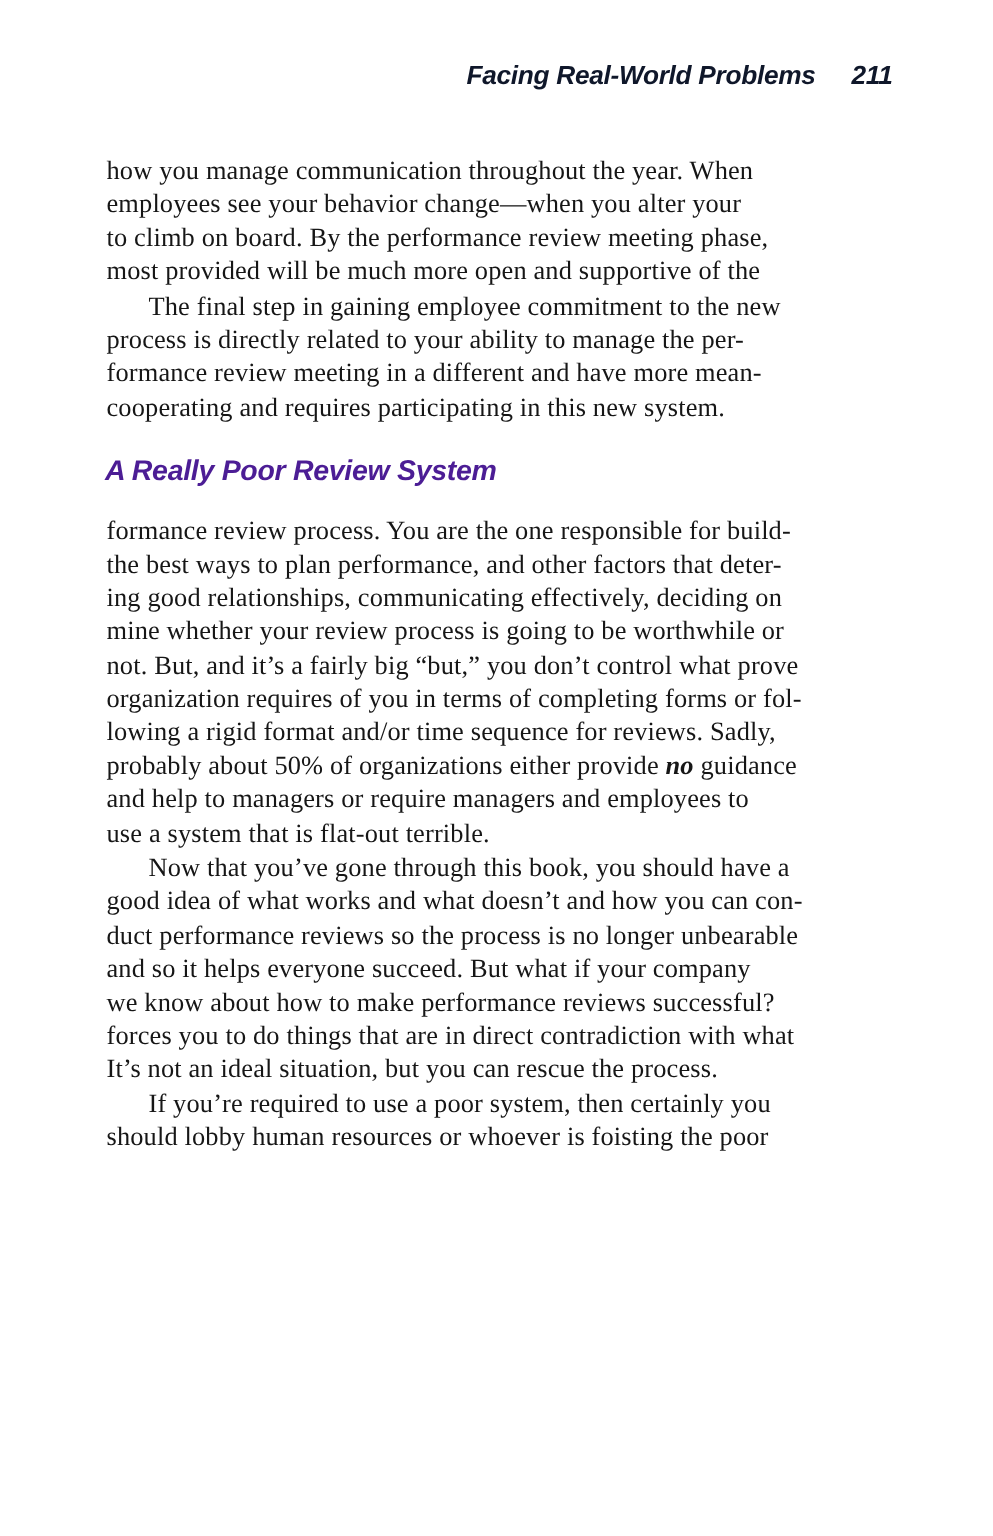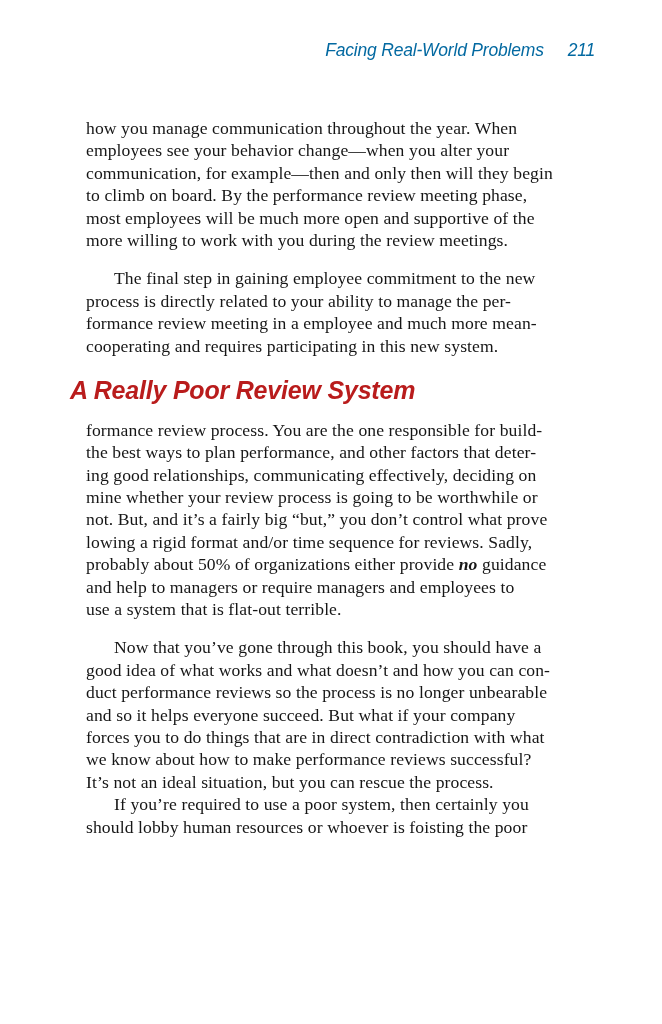--- a/index.html
+++ b/index.html
@@ -19,101 +19,100 @@
   .running-header {
     position: absolute;
     top: 40px;
     left: 70px;
     width: 525px;
     display: flex;
     justify-content: flex-end;
     align-items: baseline;
     gap: 24px;
     font-family: "Liberation Sans", sans-serif;
-    font-weight: 400;
+    font-weight: 700;
     font-style: italic;
     font-size: 17.5px;
     letter-spacing: -0.2px;
-    color: #0369a1;
+    color: #0f172a;
   }
   .body-text {
     position: absolute;
     top: 101px;
     left: 70px;
     width: 528px;
     font-size: 17.6px;
     line-height: 22.4px;
     letter-spacing: 0.1px;
   }
   .paragraph {
-    margin: 16px;
+    margin: 1px;
   }
   .line {
     white-space: nowrap;
     height: 22.4px;
   }
   .line.indent {
     padding-left: 28px;
   }
   .section-heading {
     font-family: "Liberation Sans", sans-serif;
     font-weight: 700;
     font-style: italic;
-    font-size: 25px;
+    font-size: 19px;
     line-height: 26px;
     margin-top: 20px;
     margin-bottom: 14px;
     letter-spacing: -0.2px;
-    color: #b91c1c;
+    color: #4c1d95;
   }
   .italic {
     font-style: italic;
     font-weight: bold;
   }
 </style>
 </head>
 <body>
 
 <div class="page">
   <div class="running-header">
     <span class="running-title">Facing Real-World Problems</span>
     <span class="page-number">211</span>
   </div>
   <div class="body-text">
       <div class="paragraph">
         <div class="line"><span>how you manage communication throughout the year. When</span></div>
         <div class="line"><span>employees see your behavior change—when you alter your</span></div>
-        <div class="line"><span>communication, for example—then and only then will they begin</span></div>
         <div class="line"><span>to climb on board. By the performance review meeting phase,</span></div>
-        <div class="line"><span>most employees will be much more open and supportive of the</span></div>
-        <div class="line"><span>more willing to work with you during the review meetings.</span></div>
+        <div class="line"><span>most provided will be much more open and supportive of the</span></div>
       </div>
       <div class="paragraph">
         <div class="line indent"><span>The final step in gaining employee commitment to the new</span></div>
         <div class="line"><span>process is directly related to your ability to manage the per-</span></div>
-        <div class="line"><span>formance review meeting in a employee and much more mean-</span></div>
+        <div class="line"><span>formance review meeting in a different and have more mean-</span></div>
         <div class="line"><span>cooperating and requires participating in this new system.</span></div>
       </div>
       <div class="section-heading">A Really Poor Review System</div>
       <div class="paragraph">
         <div class="line"><span>formance review process. You are the one responsible for build-</span></div>
         <div class="line"><span>the best ways to plan performance, and other factors that deter-</span></div>
         <div class="line"><span>ing good relationships, communicating effectively, deciding on</span></div>
         <div class="line"><span>mine whether your review process is going to be worthwhile or</span></div>
         <div class="line"><span>not. But, and it’s a fairly big “but,” you don’t control what prove</span></div>
+        <div class="line"><span>organization requires of you in terms of completing forms or fol-</span></div>
         <div class="line"><span>lowing a rigid format and/or time sequence for reviews. Sadly,</span></div>
         <div class="line"><span>probably about 50% of organizations either provide </span><span class="italic">no</span><span> guidance</span></div>
         <div class="line"><span>and help to managers or require managers and employees to</span></div>
         <div class="line"><span>use a system that is flat-out terrible.</span></div>
       </div>
       <div class="paragraph">
         <div class="line indent"><span>Now that you’ve gone through this book, you should have a</span></div>
         <div class="line"><span>good idea of what works and what doesn’t and how you can con-</span></div>
         <div class="line"><span>duct performance reviews so the process is no longer unbearable</span></div>
         <div class="line"><span>and so it helps everyone succeed. But what if your company</span></div>
+        <div class="line"><span>we know about how to make performance reviews successful?</span></div>
         <div class="line"><span>forces you to do things that are in direct contradiction with what</span></div>
-        <div class="line"><span>we know about how to make performance reviews successful?</span></div>
         <div class="line"><span>It’s not an ideal situation, but you can rescue the process.</span></div>
         <div class="line indent"><span>If you’re required to use a poor system, then certainly you</span></div>
         <div class="line"><span>should lobby human resources or whoever is foisting the poor</span></div>
       </div>
     </div>
 </div>
 
 </body></html>

